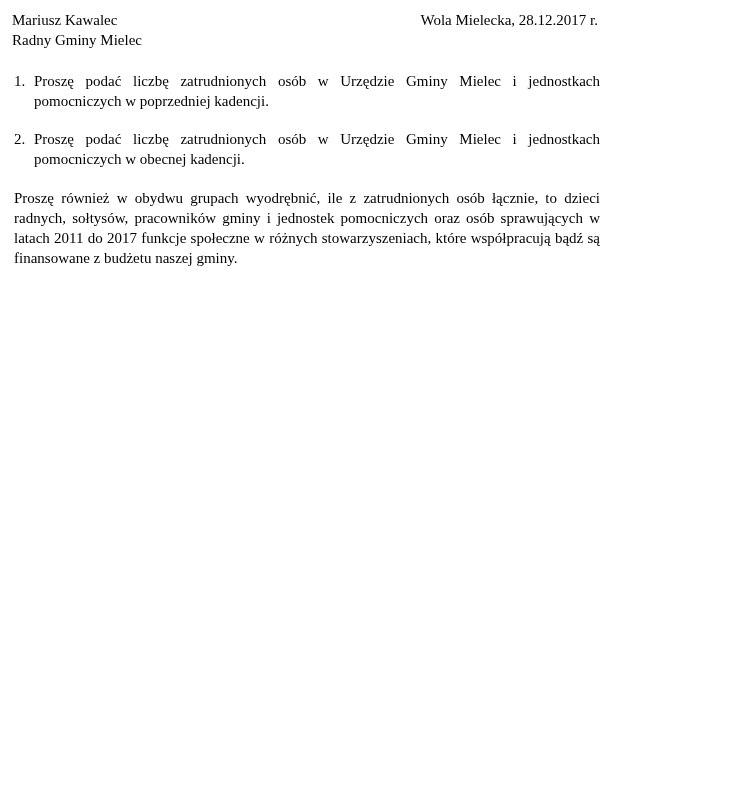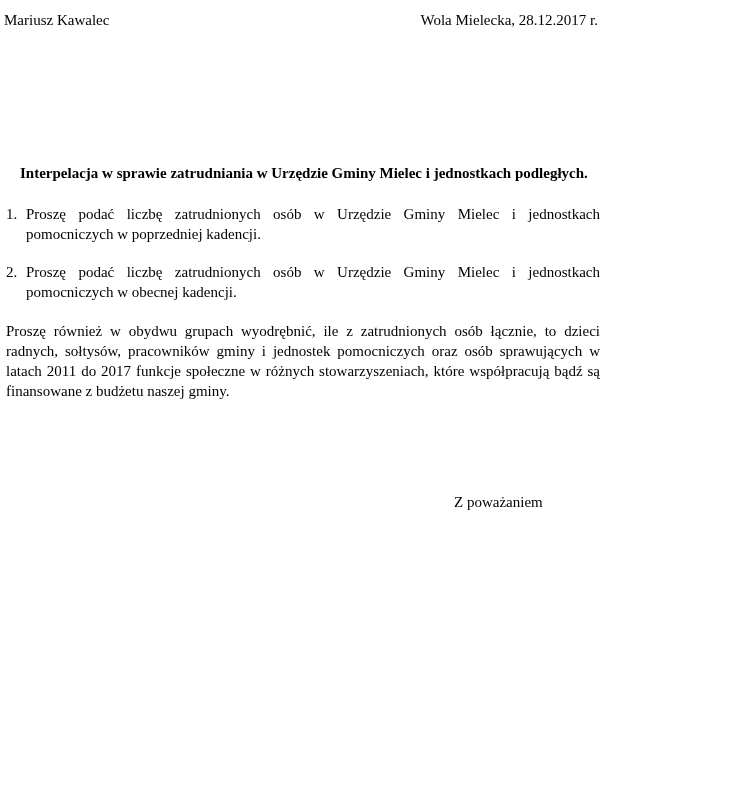--- a/index.html
+++ b/index.html
@@ -14,21 +14,21 @@
     color: #000000;
     font-size: 15px;
     line-height: 1.35;
     overflow: hidden;
   }
   .page {
     position: relative;
     width: 616px;
     height: 789px;
     box-sizing: border-box;
-    padding: 10px 14px 0 4px;
+    padding: 10px 14px 0 12px;
   }
   .header-row {
     display: flex;
     justify-content: space-between;
     align-items: flex-start;
   }
   .sender {
     text-align: left;
   }
   .sender div {
@@ -88,36 +88,35 @@
   }
 </style>
 </head>
 <body>
 
 <div class="page">
 
   <div class="header-row">
     <div class="sender">
       <div>Mariusz Kawalec</div>
+      <div>Radny Gminy Mielec</div>
     </div>
     <div class="place-date">Wola Mielecka, 28.12.2017 r.</div>
   </div>
 
 
-  <div class="subject">Interpelacja w sprawie zatrudniania w Urzędzie Gminy Mielec i jednostkach podległych.</div>
 
 
   <ul class="q-list">
     <li class="q-item">
       <span class="q-num">1.</span>
       <span>Proszę podać liczbę zatrudnionych osób w Urzędzie Gminy Mielec i jednostkach pomocniczych w poprzedniej kadencji.</span>
     </li>
     <li class="q-item">
       <span class="q-num">2.</span>
       <span>Proszę podać liczbę zatrudnionych osób w Urzędzie Gminy Mielec i jednostkach pomocniczych w obecnej kadencji.</span>
     </li>
   </ul>
 
   <div class="closing-para">Proszę również w obydwu grupach wyodrębnić, ile z zatrudnionych osób łącznie, to dzieci radnych, sołtysów, pracowników gminy i jednostek pomocniczych oraz osób sprawujących w latach 2011 do 2017 funkcje społeczne w różnych stowarzyszeniach, które współpracują bądź są finansowane z budżetu naszej gminy.</div>
 
-  <div class="regards">Z poważaniem</div>
 
 </div>
 
 </body></html>

